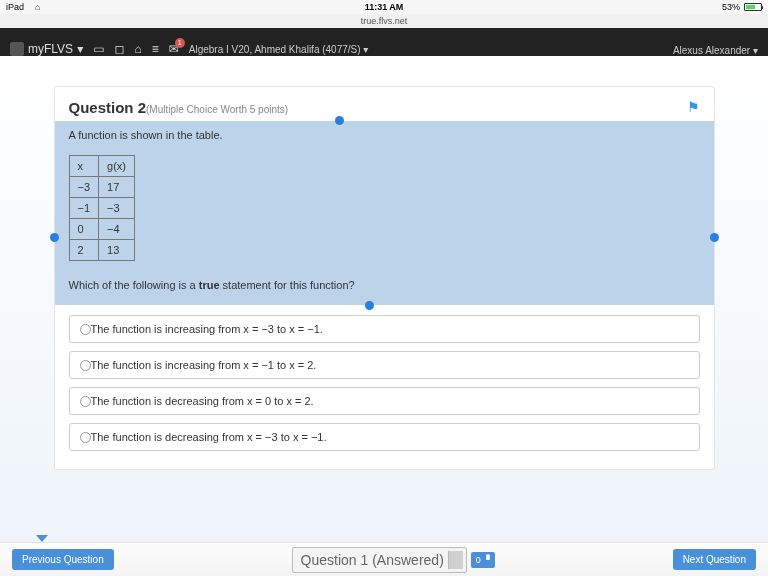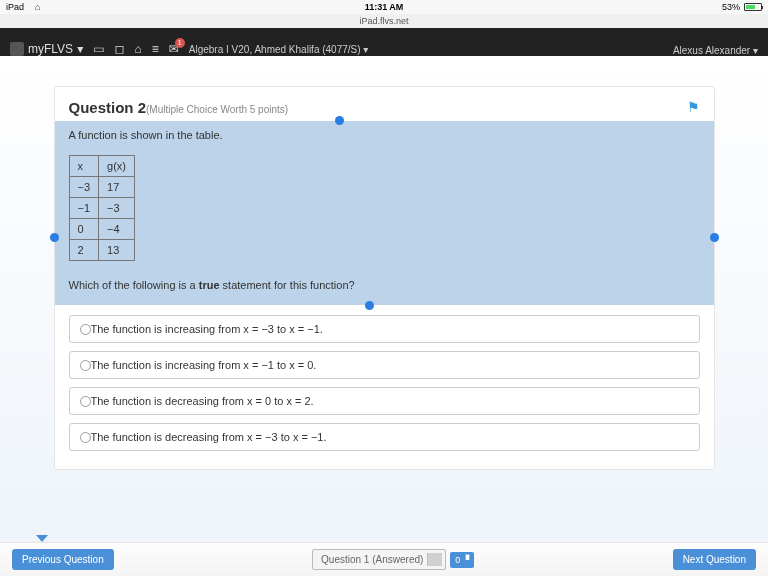--- a/index.html
+++ b/index.html
@@ -34,21 +34,21 @@
 .tbl th{font-weight:500}
 .q-stem{font-size:11px}
 .q-stem b{font-weight:700}
 .options{padding:10px 14px}
 .opt{border:1px solid #ccc;border-radius:3px;padding:7px 10px;margin-bottom:8px;font-size:11px;color:#333;display:flex;align-items:center;gap:0;cursor:pointer}
 .radio{width:11px;height:11px;border:1px solid #999;border-radius:50%;flex-shrink:0}
 .sel-dot{position:absolute;width:9px;height:9px;background:#2a7de1;border-radius:50%}
 .footer{position:absolute;bottom:0;left:0;right:0;height:34px;background:linear-gradient(#fdfdfd,#f4f4f4);display:flex;align-items:center;justify-content:space-between;padding:0 12px;border-top:1px solid #e5e5e5}
 .btn{background:#4a90d9;color:#fff;border:none;border-radius:3px;padding:5px 10px;font-size:10px;cursor:pointer}
 .footer-center{display:flex;align-items:center;gap:4px}
-.q-select{border:1px solid #bbb;background:#f4f4f4;font-size:10px;padding:4px 22px 4px 8px;border-radius:2px;color:#666;position:relative}
+.q-select{border:1px solid #bbb;background:#f4f4f4;font-size:14px;padding:4px 22px 4px 8px;border-radius:2px;color:#666;position:relative}
 .q-select::after{content:"";position:absolute;right:3px;top:3px;bottom:3px;width:14px;background:#d0d0d0;border-left:1px solid #bbb}
 .msg-count{background:#4a90d9;color:#fff;font-size:9px;padding:3px 5px;border-radius:2px;display:flex;align-items:center;gap:2px}
 .tri{position:absolute;left:36px;bottom:34px;width:0;height:0;border-left:6px solid transparent;border-right:6px solid transparent;border-top:7px solid #4a90d9;cursor:pointer}
 </style>
 </head>
 <body>
 
 <div class="status-bar">
   <div class="status-left">
     <span>iPad</span>
@@ -57,21 +57,21 @@
   <div class="status-center">
     <div style="font-weight:600">11:31 AM</div>
   </div>
   <div class="status-right">
     <span>53%</span>
     <span class="battery">
         <span class="battery-fill"></span>
       </span>
   </div>
 </div>
-<div class="url-bar">iPad.flvs.net</div>
+<div class="url-bar">true.flvs.net</div>
 
 <div class="nav-bar">
   <div class="nav-left">
     <div class="brand">
       <span class="brand-logo"></span>
       <span>myFLVS</span>
       <span>▾</span>
     </div>
     <span class="nav-icon">▭</span>
     <span class="nav-icon">◻</span>
@@ -123,21 +123,21 @@
       <div class="q-stem"><span>Which of the following is a </span><b>true</b><span> statement for this function?</span></div>
       <div class="sel-dot" style="bottom:-5px;left:310px"></div>
     </div>
     <div class="options">
       <div class="opt">
           <span class="radio"></span>
           <span>The function is increasing from x = −3 to x = −1.</span>
         </div>
       <div class="opt">
           <span class="radio"></span>
-          <span>The function is increasing from x = −1 to x = 0.</span>
+          <span>The function is increasing from x = −1 to x = 2.</span>
         </div>
       <div class="opt">
           <span class="radio"></span>
           <span>The function is decreasing from x = 0 to x = 2.</span>
         </div>
       <div class="opt">
           <span class="radio"></span>
           <span>The function is decreasing from x = −3 to x = −1.</span>
         </div>
     </div>

